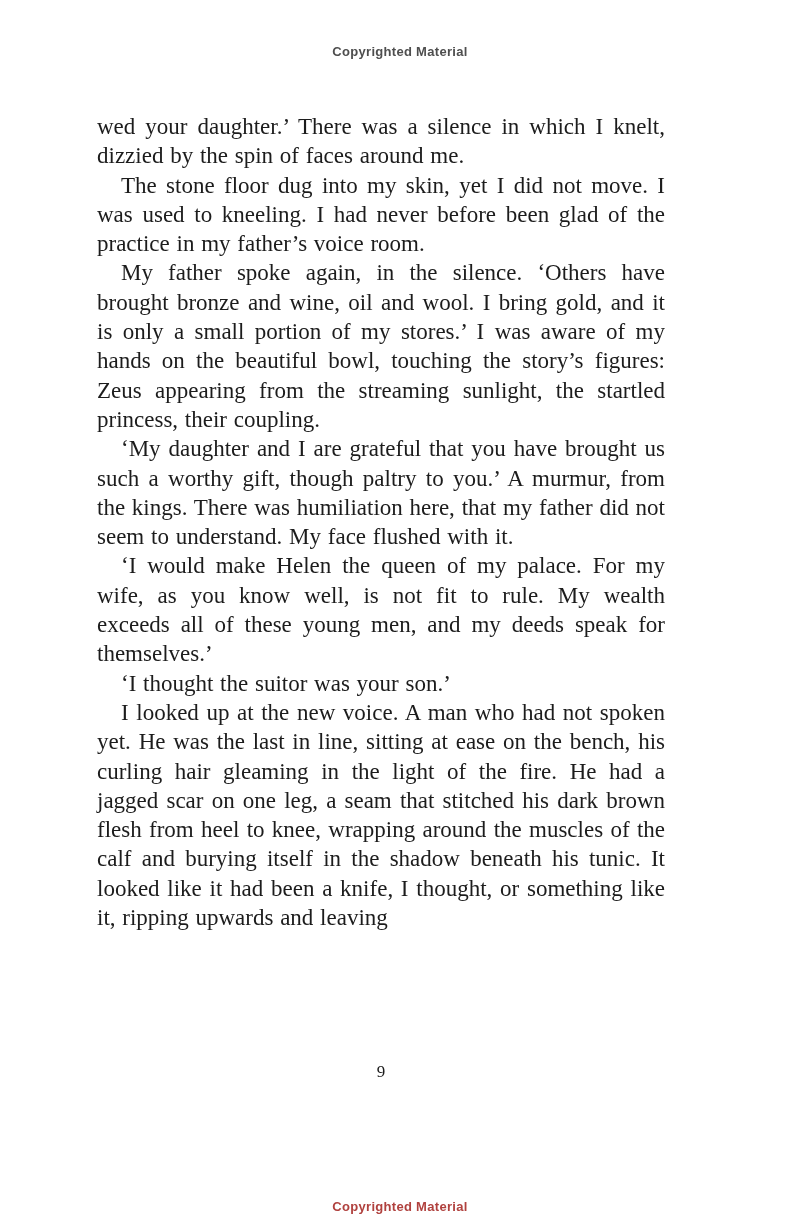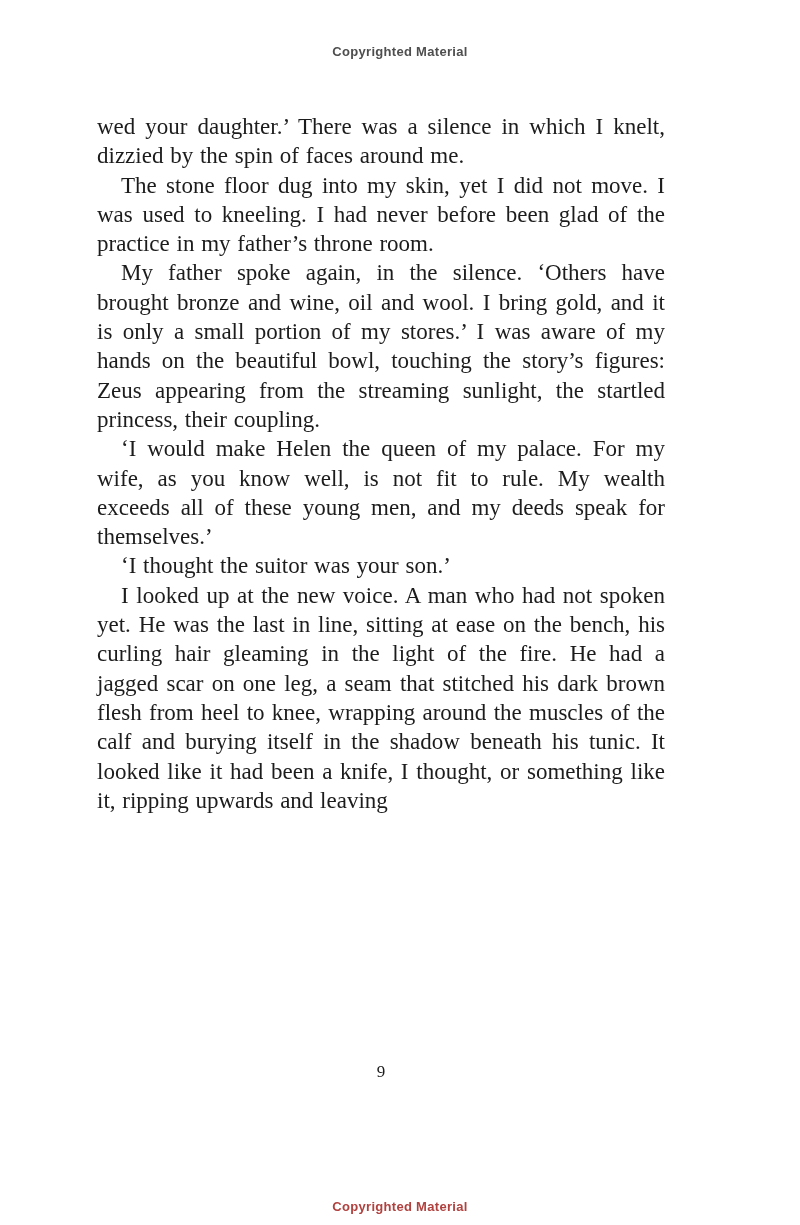--- a/index.html
+++ b/index.html
@@ -73,22 +73,23 @@
 </style>
 </head>
 <body>
 
 <div class="book-page">
 
   <div class="notice top">Copyrighted Material</div>
 
   <div class="text-block">
     <p class="para no-indent">wed your daughter.’ There was a silence in which I knelt, dizzied by the spin of faces around me.</p>
-    <p class="para indent">The stone floor dug into my skin, yet I did not move. I was used to kneeling. I had never before been glad of the practice in my father’s throne room.</p>
+    <p class="para indent">The stone floor dug into my skin, yet I did not move. I was used to kneeling. I had never before been glad of the practice in my father’s voice room.</p>
     <p class="para indent">My father spoke again, in the silence. ‘Others have brought bronze and wine, oil and wool. I bring gold, and it is only a small portion of my stores.’ I was aware of my hands on the beautiful bowl, touching the story’s figures: Zeus appearing from the streaming sunlight, the startled princess, their coupling.</p>
+    <p class="para indent">‘My daughter and I are grateful that you have brought us such a worthy gift, though paltry to you.’ A murmur, from the kings. There was humiliation here, that my father did not seem to understand. My face flushed with it.</p>
     <p class="para indent">‘I would make Helen the queen of my palace. For my wife, as you know well, is not fit to rule. My wealth exceeds all of these young men, and my deeds speak for themselves.’</p>
     <p class="para indent">‘I thought the suitor was your son.’</p>
     <p class="para indent">I looked up at the new voice. A man who had not spoken yet. He was the last in line, sitting at ease on the bench, his curling hair gleaming in the light of the fire. He had a jagged scar on one leg, a seam that stitched his dark brown flesh from heel to knee, wrapping around the muscles of the calf and burying itself in the shadow beneath his tunic. It looked like it had been a knife, I thought, or something like it, ripping upwards and leaving</p>
   </div>
 
   <div class="page-number">9</div>
 
   <div class="notice bottom">Copyrighted Material</div>
 
 </div>

